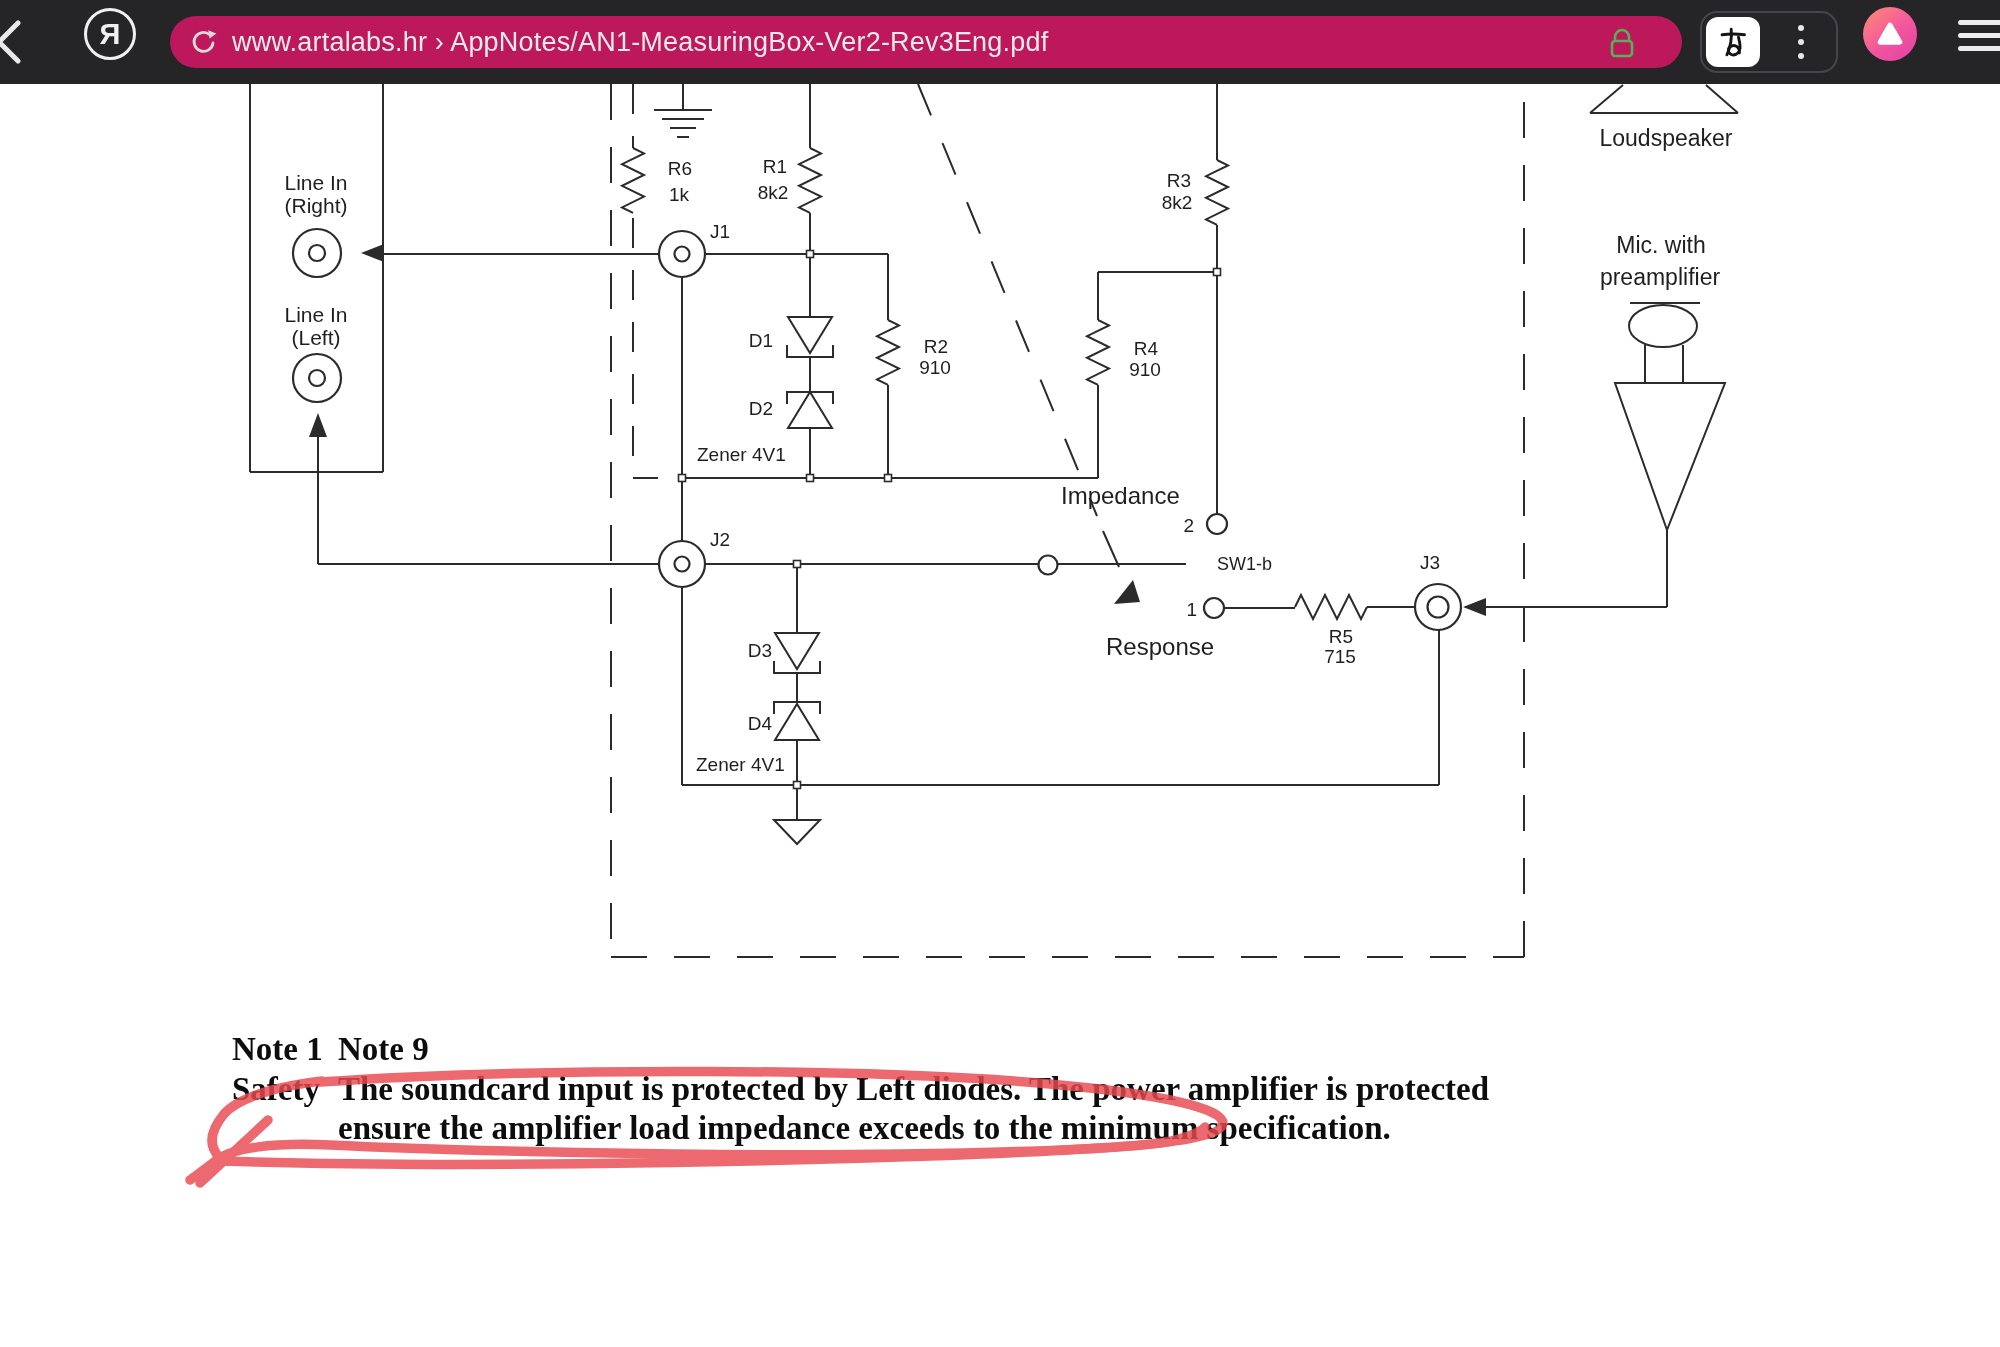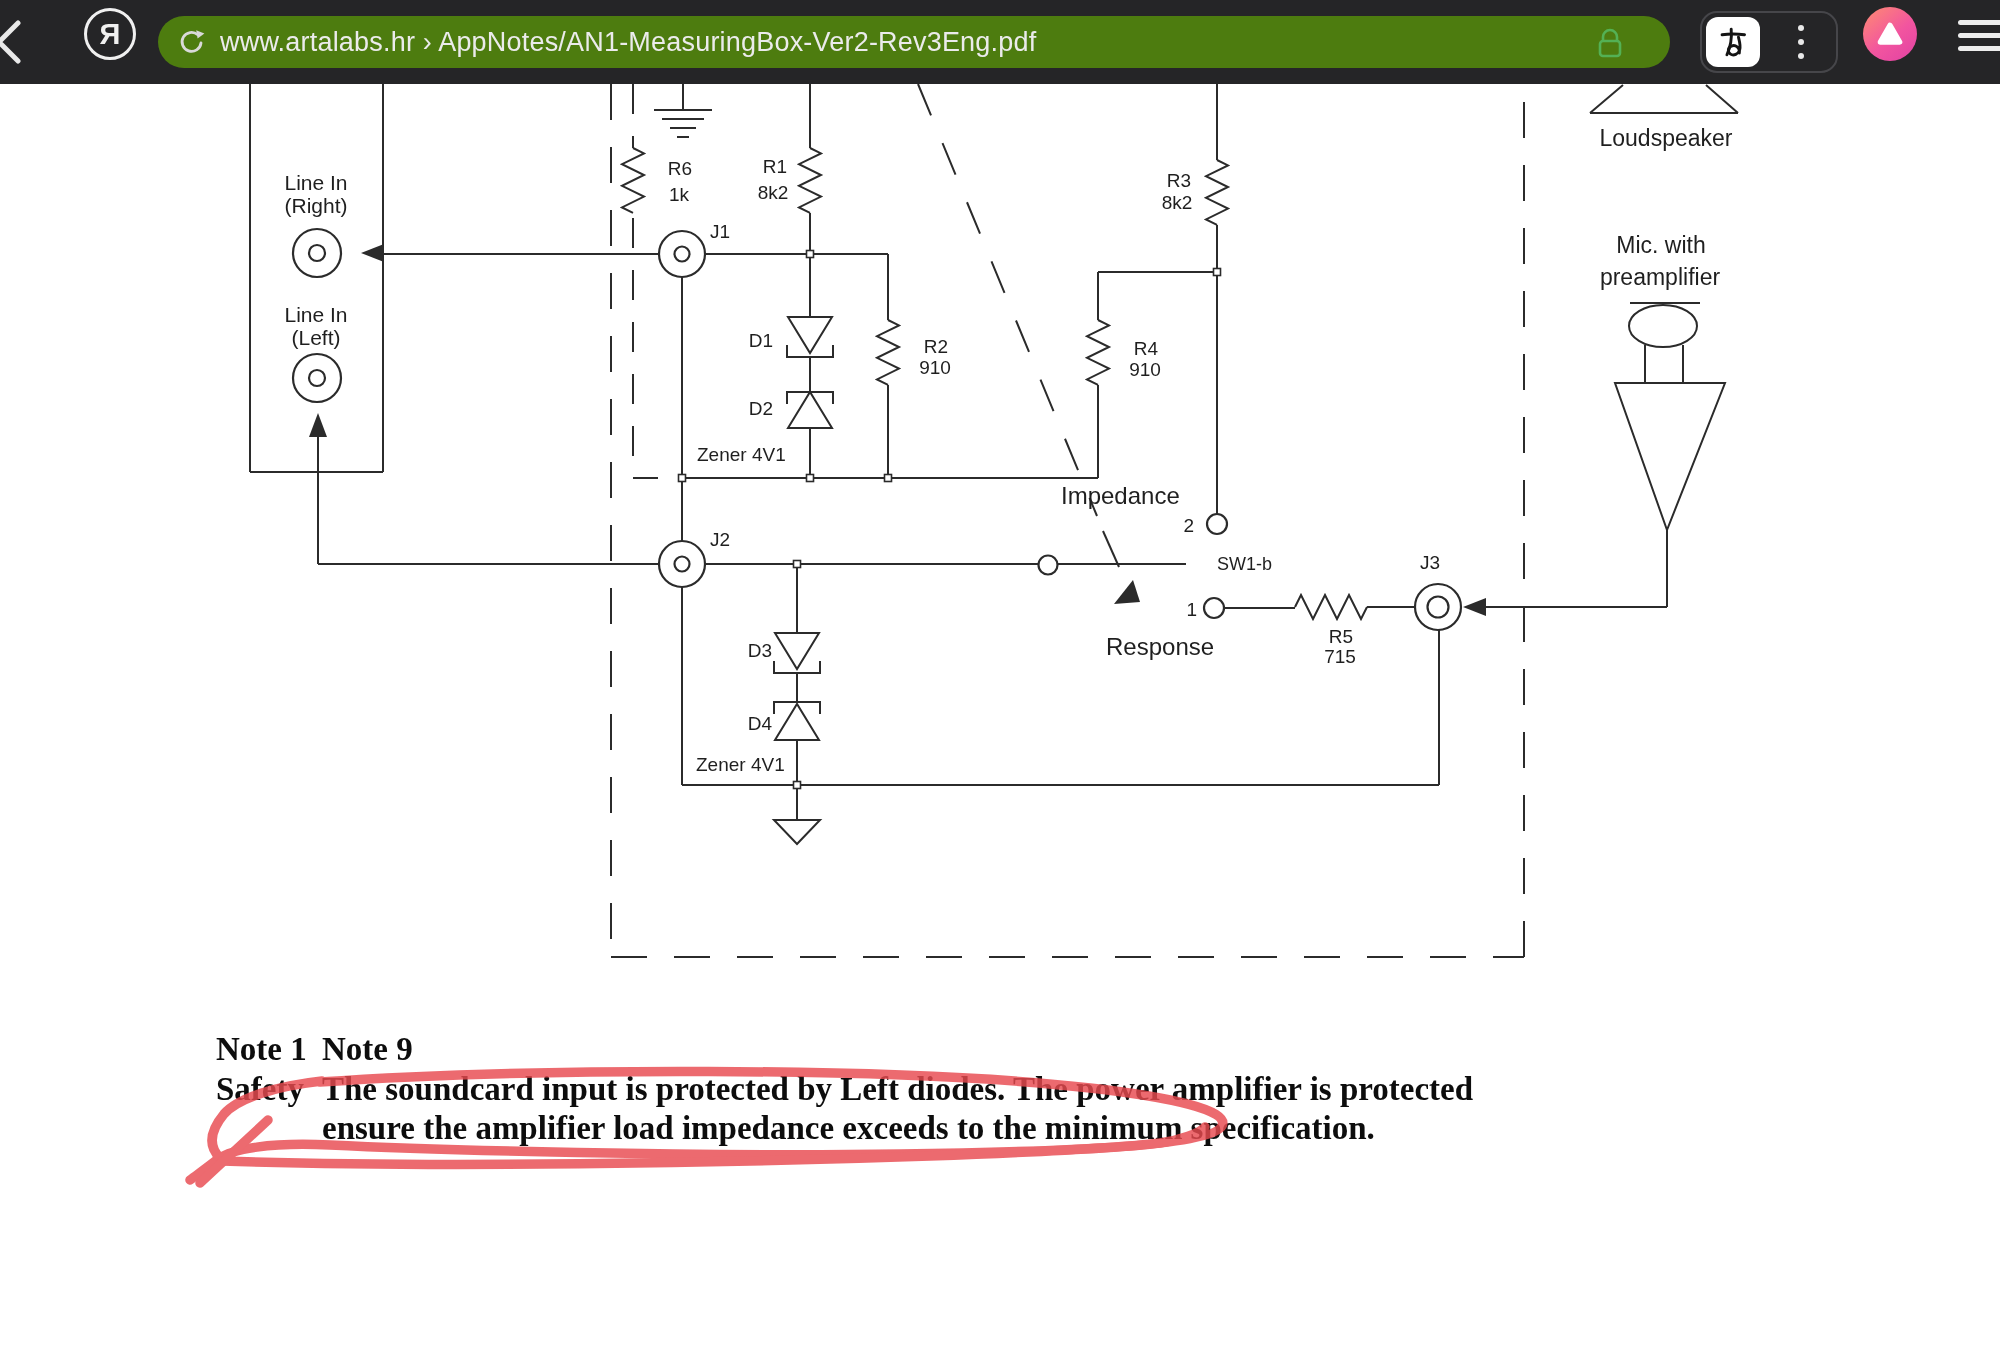--- a/index.html
+++ b/index.html
@@ -7,22 +7,22 @@
        font-family:"Liberation Sans",sans-serif;}
 
   
   .topbar{position:absolute;left:0;top:0;width:2000px;height:84px;
           background:#252527;z-index:10;}
   .back-chevron{position:absolute;left:-6px;top:16px;}
   .logo-circle{position:absolute;left:84px;top:8px;width:52px;height:52px;
                border:3.5px solid #f0f0f0;border-radius:50%;
                display:flex;align-items:center;justify-content:center;
                color:#f0f0f0;font-size:29px;font-weight:bold;box-sizing:border-box;}
-  .url-pill{position:absolute;left:158px;top:16px;width:1512px;height:52px;
-            background:#4d7c0f;border-radius:26px;}
+  .url-pill{position:absolute;left:170px;top:16px;width:1512px;height:52px;
+            background:#be185d;border-radius:26px;}
   .reload-ico{position:absolute;left:20px;top:12px;}
   .url-text{position:absolute;left:62px;top:0;height:52px;line-height:53px;
             color:#ebebeb;font-size:27px;white-space:nowrap;letter-spacing:.2px;}
   .lock-ico{position:absolute;right:46px;top:11px;}
   .ext-group{position:absolute;left:1700px;top:11px;width:138px;height:62px;
              border:2px solid #46464a;border-radius:17px;box-sizing:border-box;}
   .translate-btn{position:absolute;left:4px;top:4px;width:54px;height:50px;
                  background:#ffffff;border-radius:12px;
                  display:flex;align-items:center;justify-content:center;}
   .kebab{position:absolute;left:96px;top:12px;width:6px;}
@@ -35,21 +35,21 @@
   .hamburger{position:absolute;right:-4px;top:20px;width:46px;}
   .hamburger span{display:block;width:46px;height:5px;border-radius:3px;
                   background:#ededed;margin-bottom:8px;}
 
   
   .page{position:absolute;left:0;top:84px;width:2000px;height:1263px;background:#fff;z-index:1;}
   .schematic-svg{position:absolute;left:0;top:0;width:2000px;height:1347px;
                  z-index:3;pointer-events:none;}
 
   
-  .notes{position:absolute;left:216px;top:1030px;z-index:2;
+  .notes{position:absolute;left:232px;top:1030px;z-index:2;
          font-family:"Liberation Serif",serif;font-weight:bold;color:#0d0d0d;
          font-size:33px;line-height:39.5px;
          display:grid;grid-template-columns:106px auto;column-gap:0;}
   .notes .lbl{white-space:nowrap;}
   .notes .txt{white-space:nowrap;}
 </style>
 </head>
 <body>
 
 <div class="topbar">

